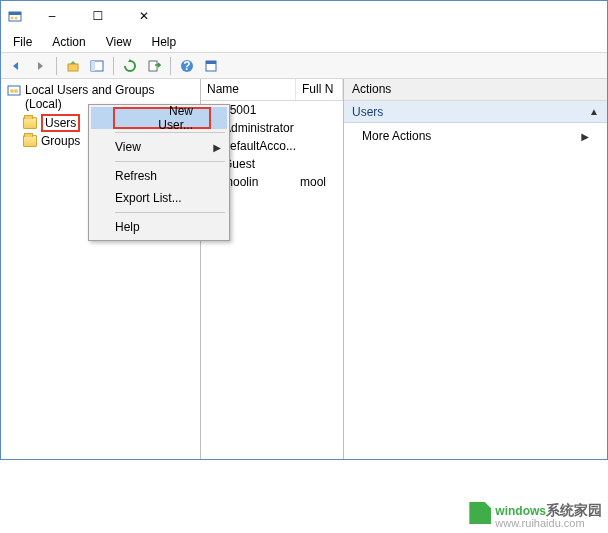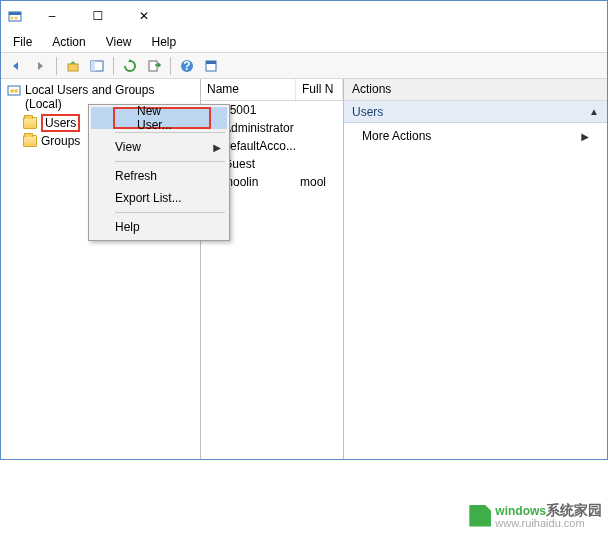--- a/index.html
+++ b/index.html
@@ -28,27 +28,27 @@
 .list-head .col.name { width: 95px; }
 .list-head .col.full { flex: 1; }
 .list-body { position: relative; flex: 1; }
 .row { display: flex; height: 18px; align-items: center; }
 .row .c1 { width: 95px; padding-left: 6px; display: flex; align-items: center; gap: 4px; overflow: hidden; white-space: nowrap; }
 .row .c2 { flex: 1; padding-left: 4px; overflow: hidden; }
 .user-ic { width: 12px; height: 12px; border-radius: 50%; background: radial-gradient(circle at 40% 35%, #fce9c9 45%, #c79d62 46%); border: 1px solid #a78950; }
 .actions-head { height: 22px; background: #f0f0f0; border-bottom: 1px solid #d9d9d9; padding: 3px 8px; font-weight: 400; }
 .actions-sec { height: 22px; background: #e4edf7; border-bottom: 1px solid #c9d6e8; padding: 3px 8px; color: #1b3f73; display: flex; align-items: center; justify-content: space-between; }
 .actions-item { padding: 6px 18px; display: flex; align-items: center; justify-content: space-between; }
-.ctx { position: absolute; top: 104px; left: 88px; width: 142px; background: #f2f2f2; border: 1px solid #a0a0a0; box-shadow: 2px 2px 4px rgba(0,0,0,.25); padding: 2px; z-index: 50; }
+.ctx { position: absolute; top: 104px; left: 88px; width: 142px; background: #f2f2f2; border: 1px solid #a0a0a0; box-shadow: 2px 2px 4px rgba(0,0,0,.25); padding: 2px; z-index: 50; text-align: right; }
 .ctx .citem { height: 22px; display: flex; align-items: center; padding: 0 18px 0 24px; position: relative; }
 .ctx .citem.hl { background: #bcd5f0; }
 .ctx .csep { height: 1px; background: #c9c9c9; margin: 3px 2px 3px 24px; }
 .ctx .citem .arrow { position: absolute; right: 6px; }
 .ctx .hl-box { border: 2px solid #e43b2e; margin: -2px; padding: 0 16px 0 22px; height: 22px; display: flex; align-items: center; }
-.watermark { position: absolute; bottom: 4px; right: 6px; display: flex; align-items: center; gap: 4px; }
+.watermark { position: absolute; bottom: 4px; right: 6px; display: flex; align-items: flex-start; gap: 4px; }
 .watermark .logo { width: 22px; height: 22px; background: #3fae49; clip-path: polygon(0 0, 70% 0, 100% 30%, 100% 100%, 0 100%); }
 .watermark .txt { line-height: 1; }
 .watermark .txt .big { color: #3fae49; font-size: 16px; font-weight: 600; }
 .watermark .txt .big .cn { color: #666; font-size: 14px; }
 .watermark .txt .small { color: #aaa; font-size: 11px; }
 .chev { font-size: 10px; color: #333; }
 svg { display: block; }
 </style>
 </head>
 <body>

